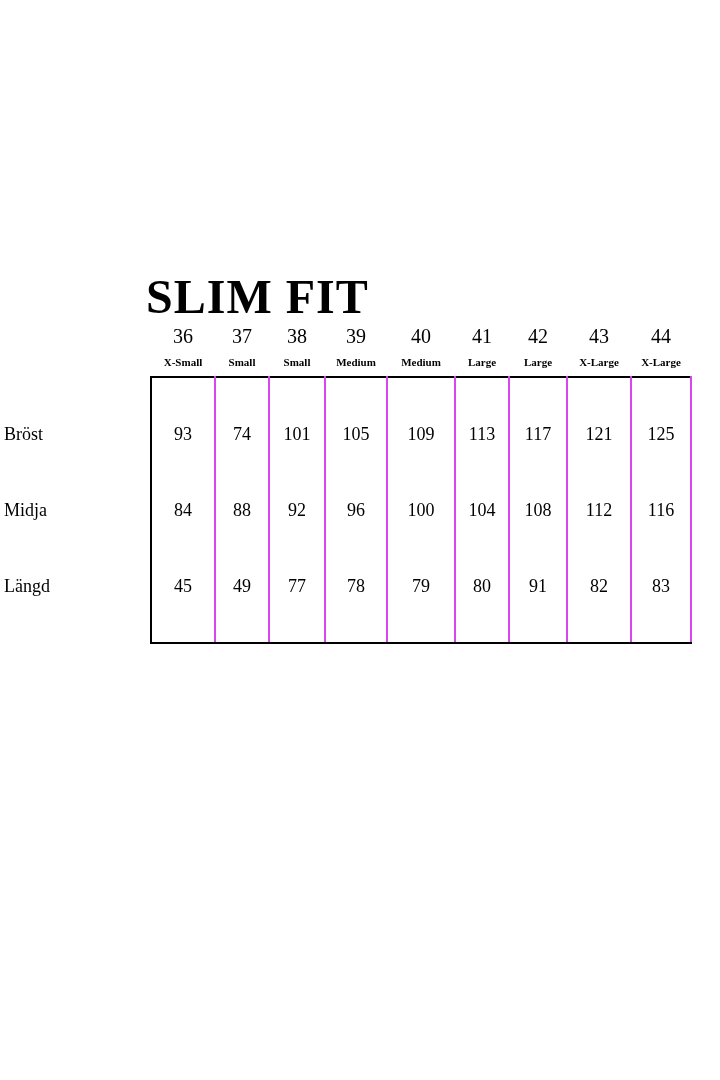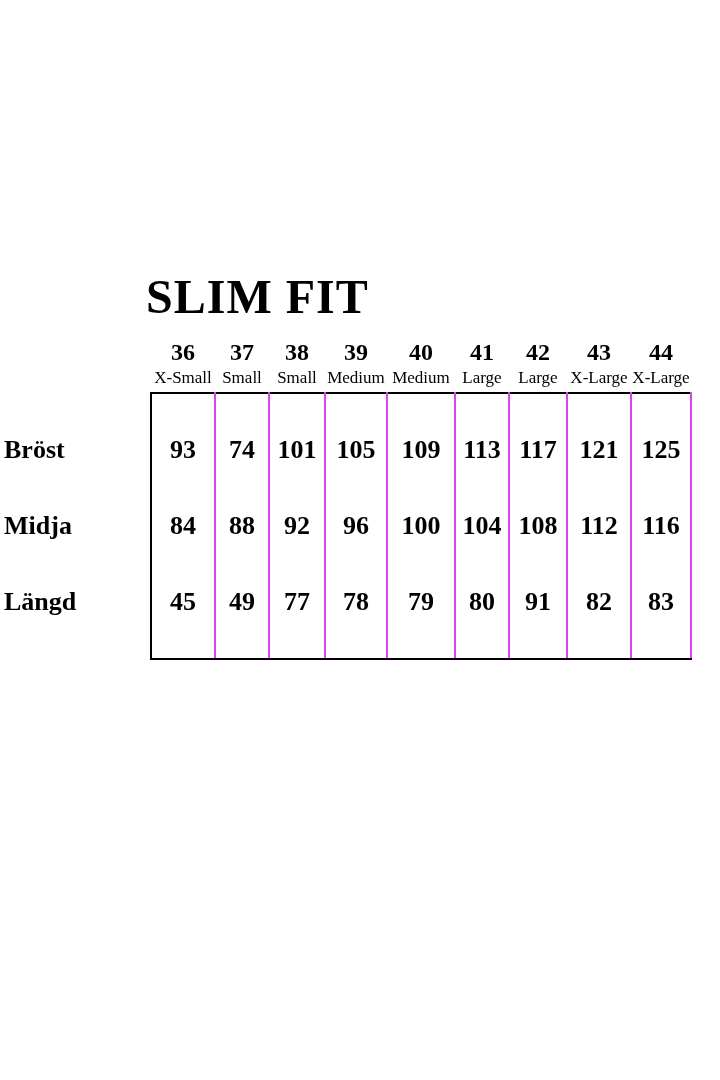--- a/index.html
+++ b/index.html
@@ -21,21 +21,21 @@
     left: 0;
     top: 272px;
     width: 720px;
   }
 
   .title {
     font-family: "Liberation Serif", serif;
     font-weight: bold;
     font-size: 48px;
     letter-spacing: 1px;
-    margin: 0 0 16px 146px;
+    margin: 0 0 0 146px;
     line-height: 1.05;
   }
 
   table.chart {
     border-collapse: collapse;
     margin-left: 0;
     table-layout: fixed;
   }
 
   table.chart td {
@@ -50,35 +50,35 @@
     width: 146px;
     text-align: left !important;
     font-weight: bold;
     font-size: 25px;
     padding-left: 4px !important;
     white-space: nowrap;
   }
 
   
   .hdr-num td {
-    font-weight: bold;
-    font-size: 24px;
+    font-weight: normal;
+    font-size: 20px;
     height: 28px;
     padding-bottom: 1px !important;
   }
   .hdr-name td {
-    font-weight: normal;
-    font-size: 17px;
+    font-weight: bold;
+    font-size: 11px;
     height: 22px;
     padding-bottom: 3px !important;
   }
 
   .datarow td {
-    font-weight: bold;
-    font-size: 26px;
+    font-weight: normal;
+    font-size: 18px;
     height: 76px;
   }
 
   
   .cell {
     border-left: 2px solid #000;
     border-right: 2px solid #d946ef;
   }
   .boxtop {
     border-top: 2px solid #000;

